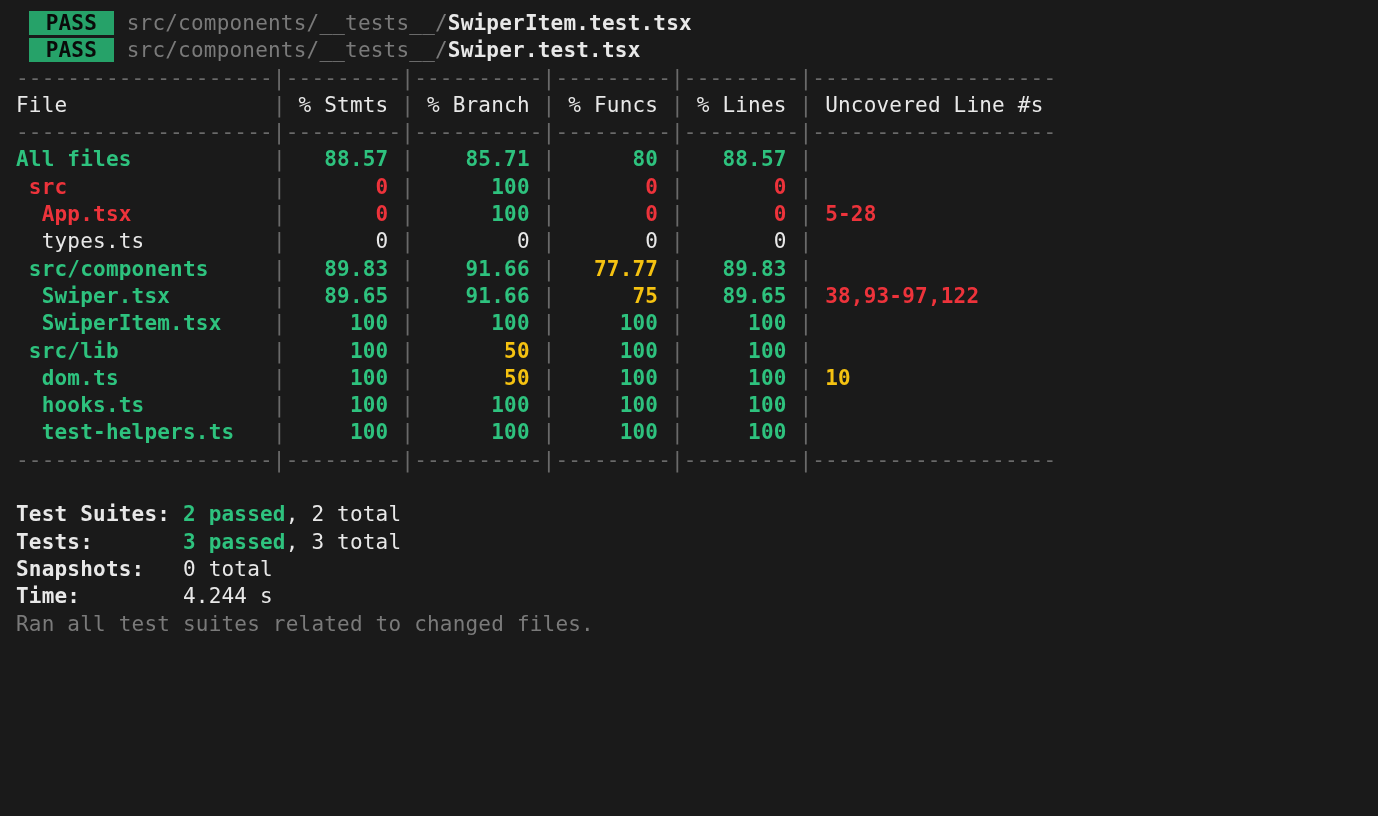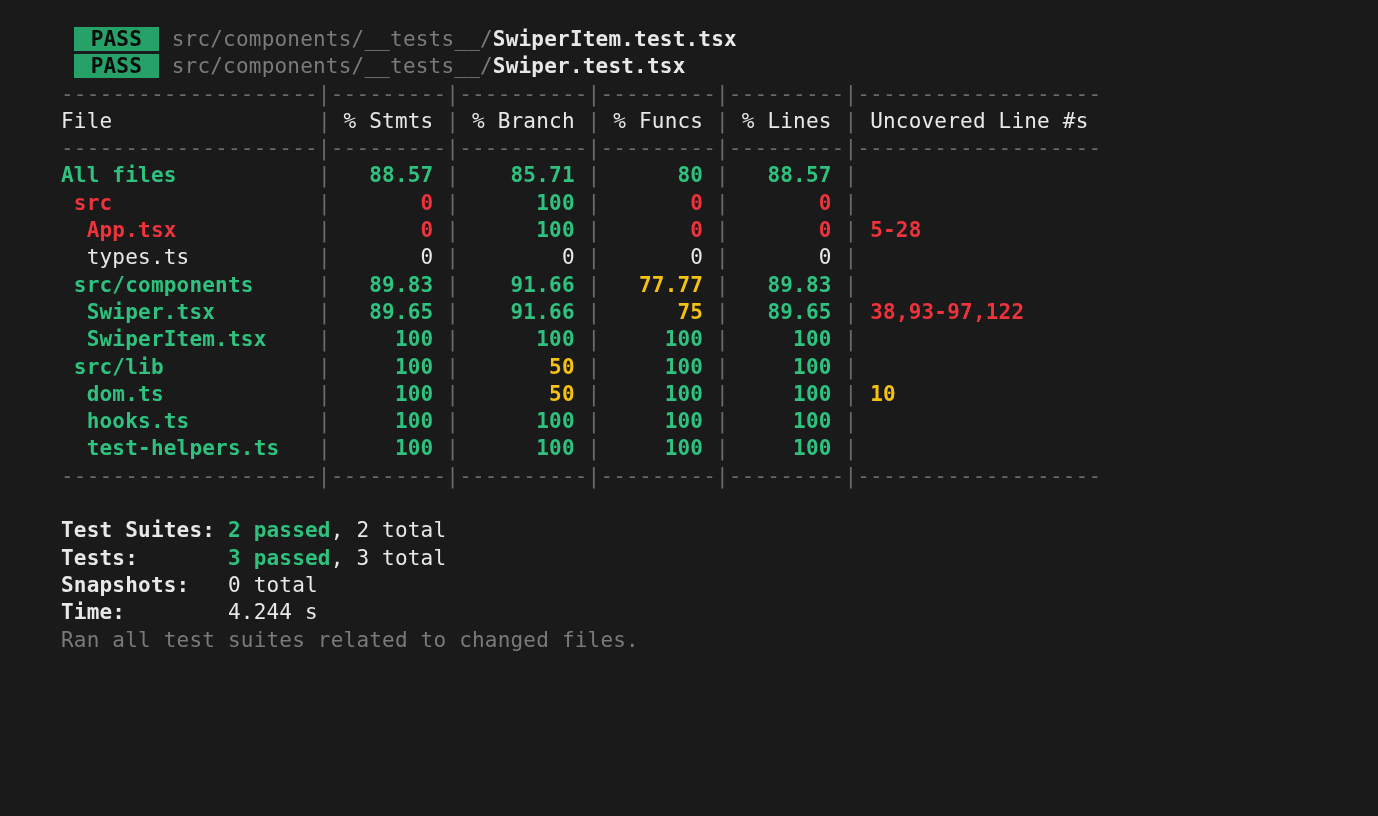--- a/index.html
+++ b/index.html
@@ -6,21 +6,21 @@
     html, body {
       margin: 0;
       padding: 0;
       background: #1a1a1a;
       color: #d0d0d0;
       font-family: "SF Mono", "Menlo", "Monaco", "Consolas", monospace;
       font-size: 21px;
       line-height: 1.3;
       letter-spacing: 0.2px;
     }
-    .wrap { padding: 26px 16px; margin-left: 45px; }
+    .wrap { padding: 10px 16px; }
     pre { margin: 0; white-space: pre; }
     .pass-badge {
       background: #26a269;
       color: #0a0a0a;
       font-weight: 900;
       padding: 0 4px;
     }
     .dim { color: #7a7a7a; }
     .bold { font-weight: 900; color: #e8e8e8; }
     .white { color: #e8e8e8; }

